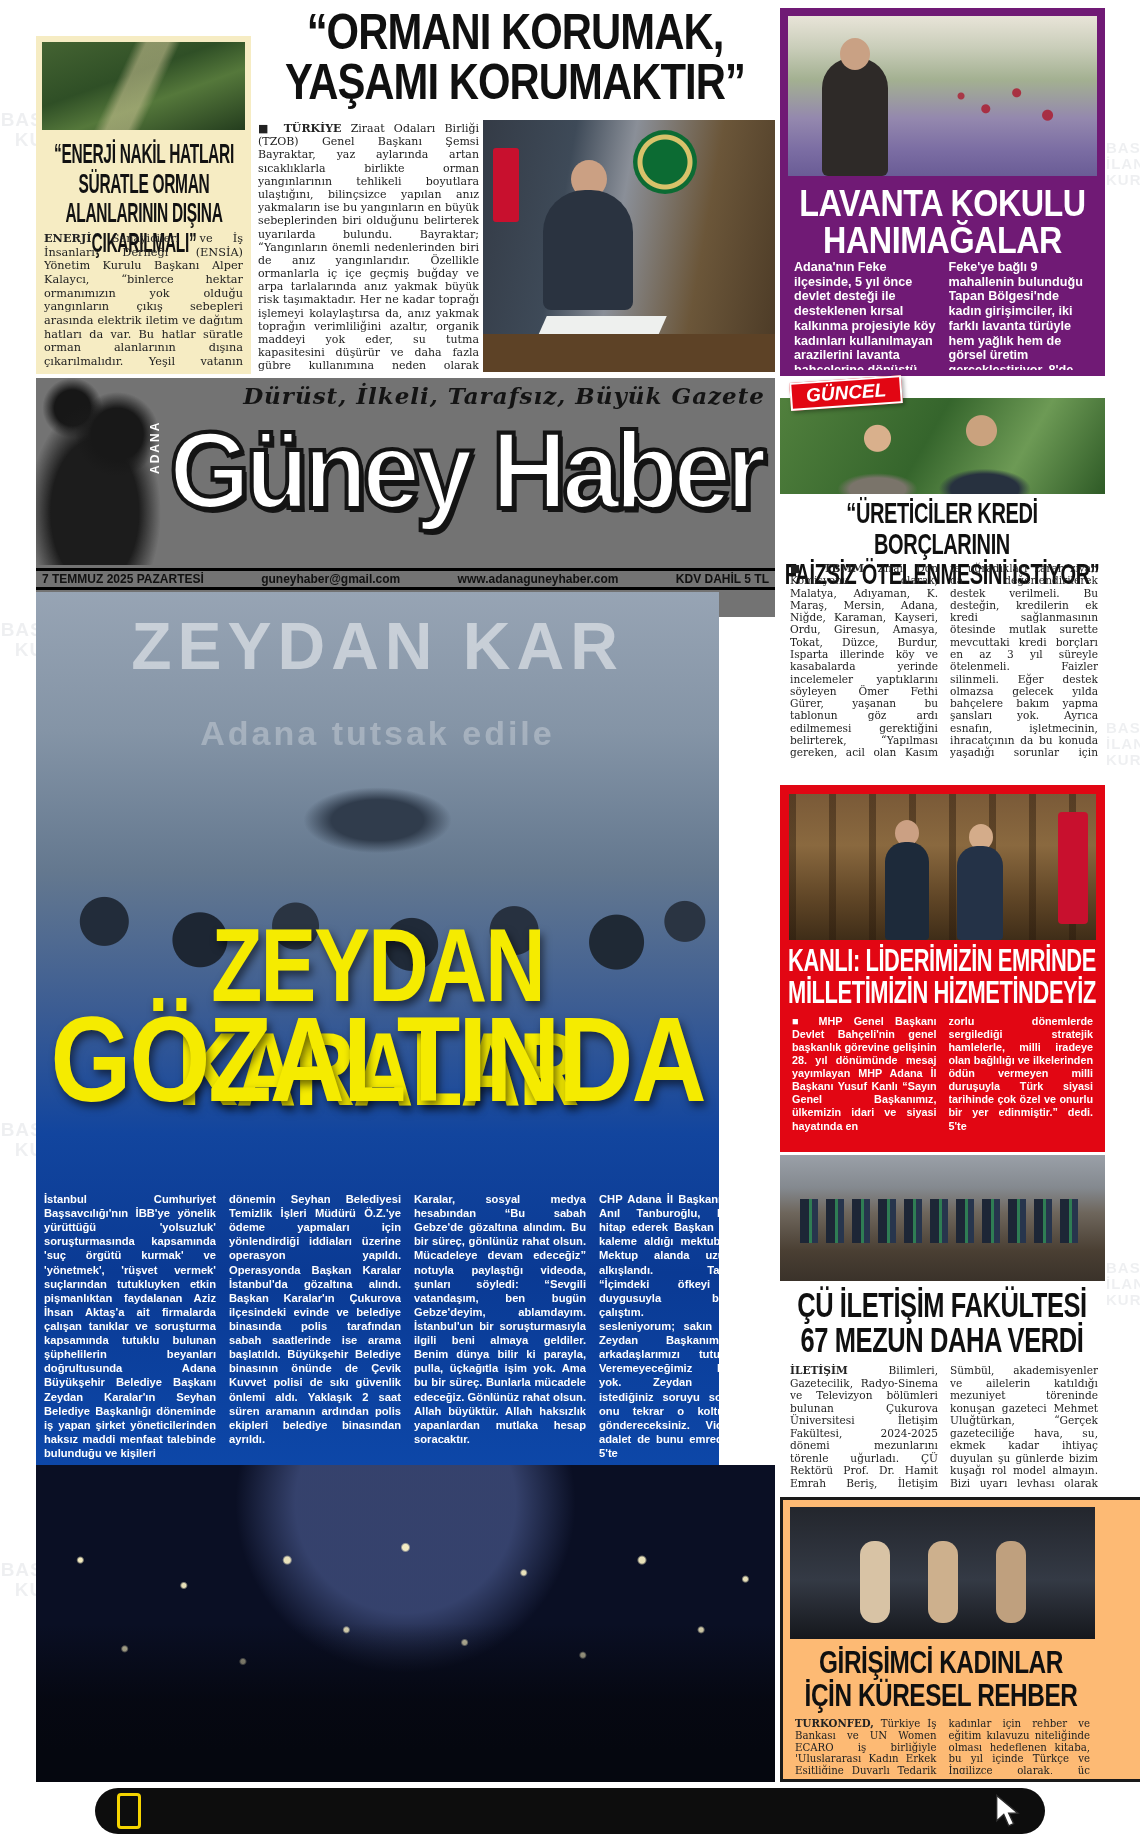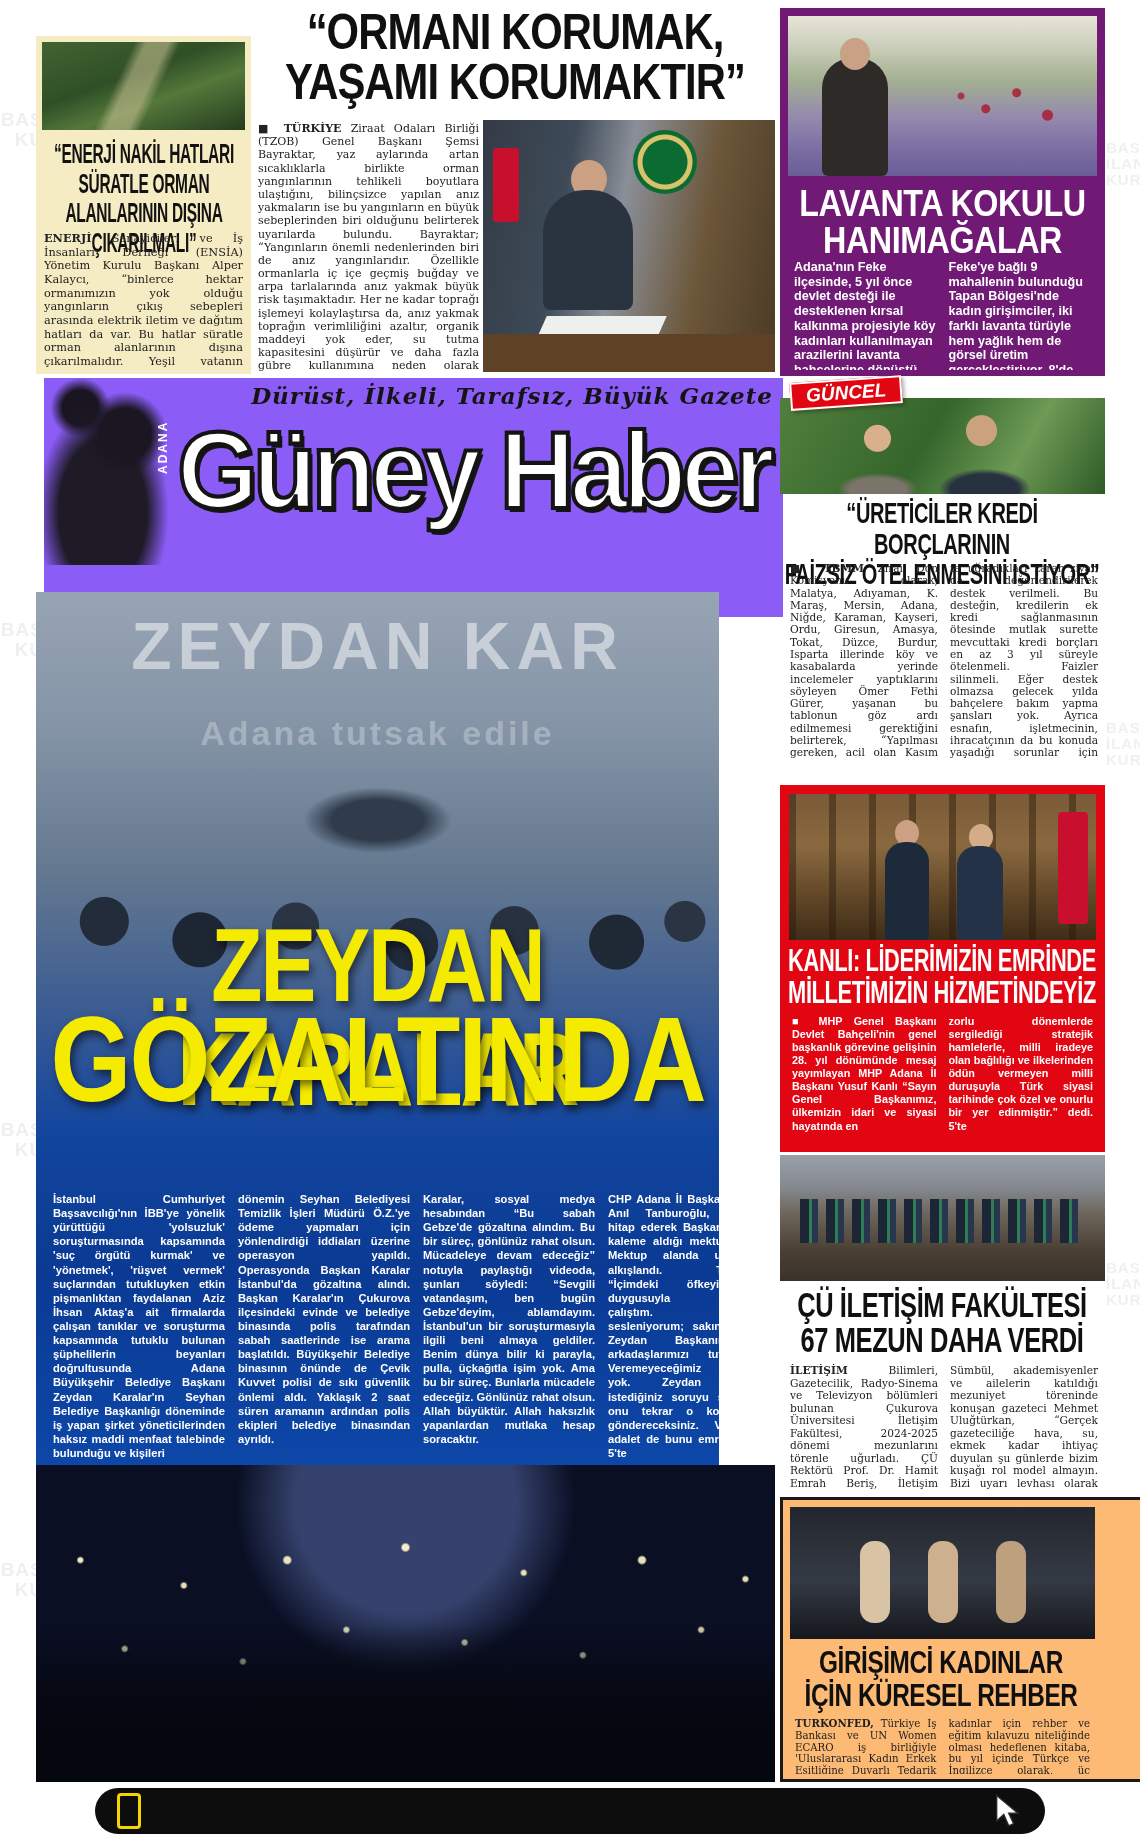--- a/index.html
+++ b/index.html
@@ -42,21 +42,21 @@
                  radial-gradient(circle at 56% 50%,rgba(170,30,50,.8) 0 3px,transparent 4px),
                  linear-gradient(180deg,#e8e4d8 0%,#c9cdb9 20%,#a3b091 40%,#9488ae 64%,#7b6da3 84%,#6a5c96 100%);}
   .lav-woman{position:absolute;left:34px;top:42px;width:66px;height:118px;border-radius:30px 30px 6px 6px;background:#2e2a28;}
   .lav-head{position:absolute;left:52px;top:22px;width:30px;height:32px;border-radius:50%;background:#c9a184;}
   .lav-hl{left:0;top:176px;width:325px;text-align:center;color:#fff;font-weight:900;
       font-size:34px;line-height:1.0;letter-spacing:-.5px;transform:scale(.95,1.1);transform-origin:center top;}
   .lav-cols{left:14px;top:252px;width:297px;height:110px;display:flex;gap:12px;color:#fff;
       font-size:12.6px;font-weight:700;line-height:1.17;overflow:hidden;}
   .lav-cols .col{flex:1;overflow:hidden;}
   
-  .masthead{left:44px;top:378px;width:739px;height:239px;background:#8b5cf6;z-index:1;}
+  .masthead{left:36px;top:378px;width:739px;height:239px;background:#737373;z-index:1;}
   .ataturk{position:absolute;left:0;top:0;width:140px;height:187px;opacity:.92;
       background:radial-gradient(circle at 58% 30%,#111 0 26px,transparent 42px),
                  radial-gradient(ellipse at 42% 72%,#151515 0 44px,transparent 66px),
                  radial-gradient(circle at 26% 16%,#101010 0 18px,transparent 30px);}
   .tagline{position:absolute;right:10px;top:4px;font-family:"DejaVu Serif",serif;font-style:italic;
       font-weight:700;font-size:23px;color:#141414;letter-spacing:1px;}
   .mast-title{position:absolute;left:120px;right:0;top:38px;text-align:center;color:#fff;
       font-size:104px;font-weight:900;letter-spacing:-5px;line-height:1;
       -webkit-text-stroke:4px #141414;text-shadow:3px 3px 0 #141414;transform:scaleY(1.05);transform-origin:center top;}
   .mast-city{position:absolute;left:112px;top:96px;color:#fff;font-size:12px;font-weight:700;
@@ -82,21 +82,21 @@
                  radial-gradient(circle at 85% 87%,#1f2935 0 27px,transparent 28px),
                  radial-gradient(circle at 95% 78%,#2a3442 0 20px,transparent 21px);}
   .main-hl1{position:absolute;left:0;top:322px;width:100%;text-align:center;color:#f5eb00;
       font-size:88px;font-weight:900;letter-spacing:-2px;line-height:1;
       text-shadow:3px 4px 8px rgba(0,0,0,.55);transform:scale(.95,1.18);transform-origin:center top;}
   .main-hl2{position:absolute;left:0;top:408px;width:100%;text-align:center;color:#f5eb00;
       font-size:104px;font-weight:900;letter-spacing:-2px;line-height:1;
       text-shadow:3px 4px 8px rgba(0,0,0,.55);transform:scale(1.0,1.15);transform-origin:center top;}
   .main-sub{position:absolute;left:22px;top:516px;width:695px;text-align:center;color:#fff;
       font-size:22.5px;font-weight:700;line-height:1.14;text-shadow:1px 2px 3px rgba(0,0,0,.4);}
-  .main-cols{position:absolute;left:17px;top:600px;width:727px;height:268px;display:flex;gap:13px;
+  .main-cols{position:absolute;left:8px;top:600px;width:727px;height:268px;display:flex;gap:13px;
       color:#fff;font-size:11.2px;font-weight:700;line-height:1.26;}
   .main-cols .col{flex:1;overflow:hidden;}
   .night{left:36px;top:1465px;width:739px;height:317px;z-index:1;background-color:#0a0f24;
       background-image:
         linear-gradient(0deg,#05070f 0 10%,rgba(5,7,15,.85) 26%,transparent 50%),
         radial-gradient(circle at 6% 30%,rgba(255,246,200,.95) 0 2px,transparent 4px),
         radial-gradient(circle at 12% 58%,rgba(255,246,200,.85) 0 2px,transparent 4px),
         radial-gradient(circle at 20% 38%,rgba(255,246,200,.9) 0 2px,transparent 4px),
         radial-gradient(circle at 28% 62%,rgba(255,246,200,.8) 0 2px,transparent 4px),
         radial-gradient(circle at 34% 30%,rgba(255,246,200,.9) 0 3px,transparent 5px),
@@ -218,20 +218,26 @@
     </div>
   </div>
 
   <div class="abs masthead">
     <div class="ataturk"></div>
     <div class="tagline">Dürüst, İlkeli, Tarafsız, Büyük Gazete</div>
     <div class="mast-title">Güney Haber</div>
     <div class="mast-city">ADANA</div>
   </div>
 
+  <div class="abs dateline">
+    <span>7 TEMMUZ 2025 PAZARTESİ</span>
+    <span>guneyhaber@gmail.com</span>
+    <span>www.adanaguneyhaber.com</span>
+    <span>KDV DAHİL 5 TL</span>
+  </div>
 
   <div class="abs main">
     <div class="backdrop1">ZEYDAN KAR</div>
     <div class="backdrop2">Adana tutsak edile</div>
     <div class="heads"></div>
     <div class="main-hl1">ZEYDAN KARALAR</div>
     <div class="main-hl2">GÖZALTINDA</div>
     <div class="main-cols">
       <div class="col just">İstanbul Cumhuriyet Başsavcılığı'nın İBB'ye yönelik yürüttüğü 'yolsuzluk' soruşturmasında kapsamında 'suç örgütü kurmak' ve 'yönetmek', 'rüşvet vermek' suçlarından tutukluyken etkin pişmanlıktan faydalanan Aziz İhsan Aktaş'a ait firmalarda çalışan tanıklar ve soruşturma kapsamında tutuklu bulunan şüphelilerin beyanları doğrultusunda Adana Büyükşehir Belediye Başkanı Zeydan Karalar'ın Seyhan Belediye Başkanlığı döneminde iş yapan şirket yöneticilerinden haksız maddi menfaat talebinde bulunduğu ve kişileri</div>
       <div class="col just">dönemin Seyhan Belediyesi Temizlik İşleri Müdürü Ö.Z.'ye ödeme yapmaları için yönlendirdiği iddiaları üzerine operasyon yapıldı. Operasyonda Başkan Karalar İstanbul'da gözaltına alındı. Başkan Karalar'ın Çukurova ilçesindeki evinde ve belediye binasında polis tarafından sabah saatlerinde ise arama başlatıldı. Büyükşehir Belediye binasının önünde de Çevik Kuvvet polisi de sıkı güvenlik önlemi aldı. Yaklaşık 2 saat süren aramanın ardından polis ekipleri belediye binasından ayrıldı.</div>

